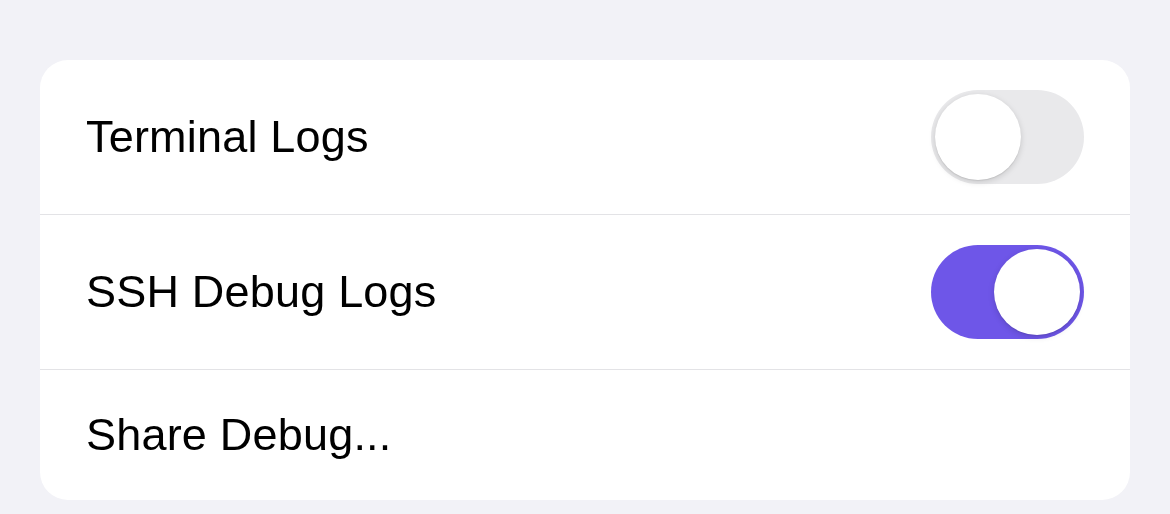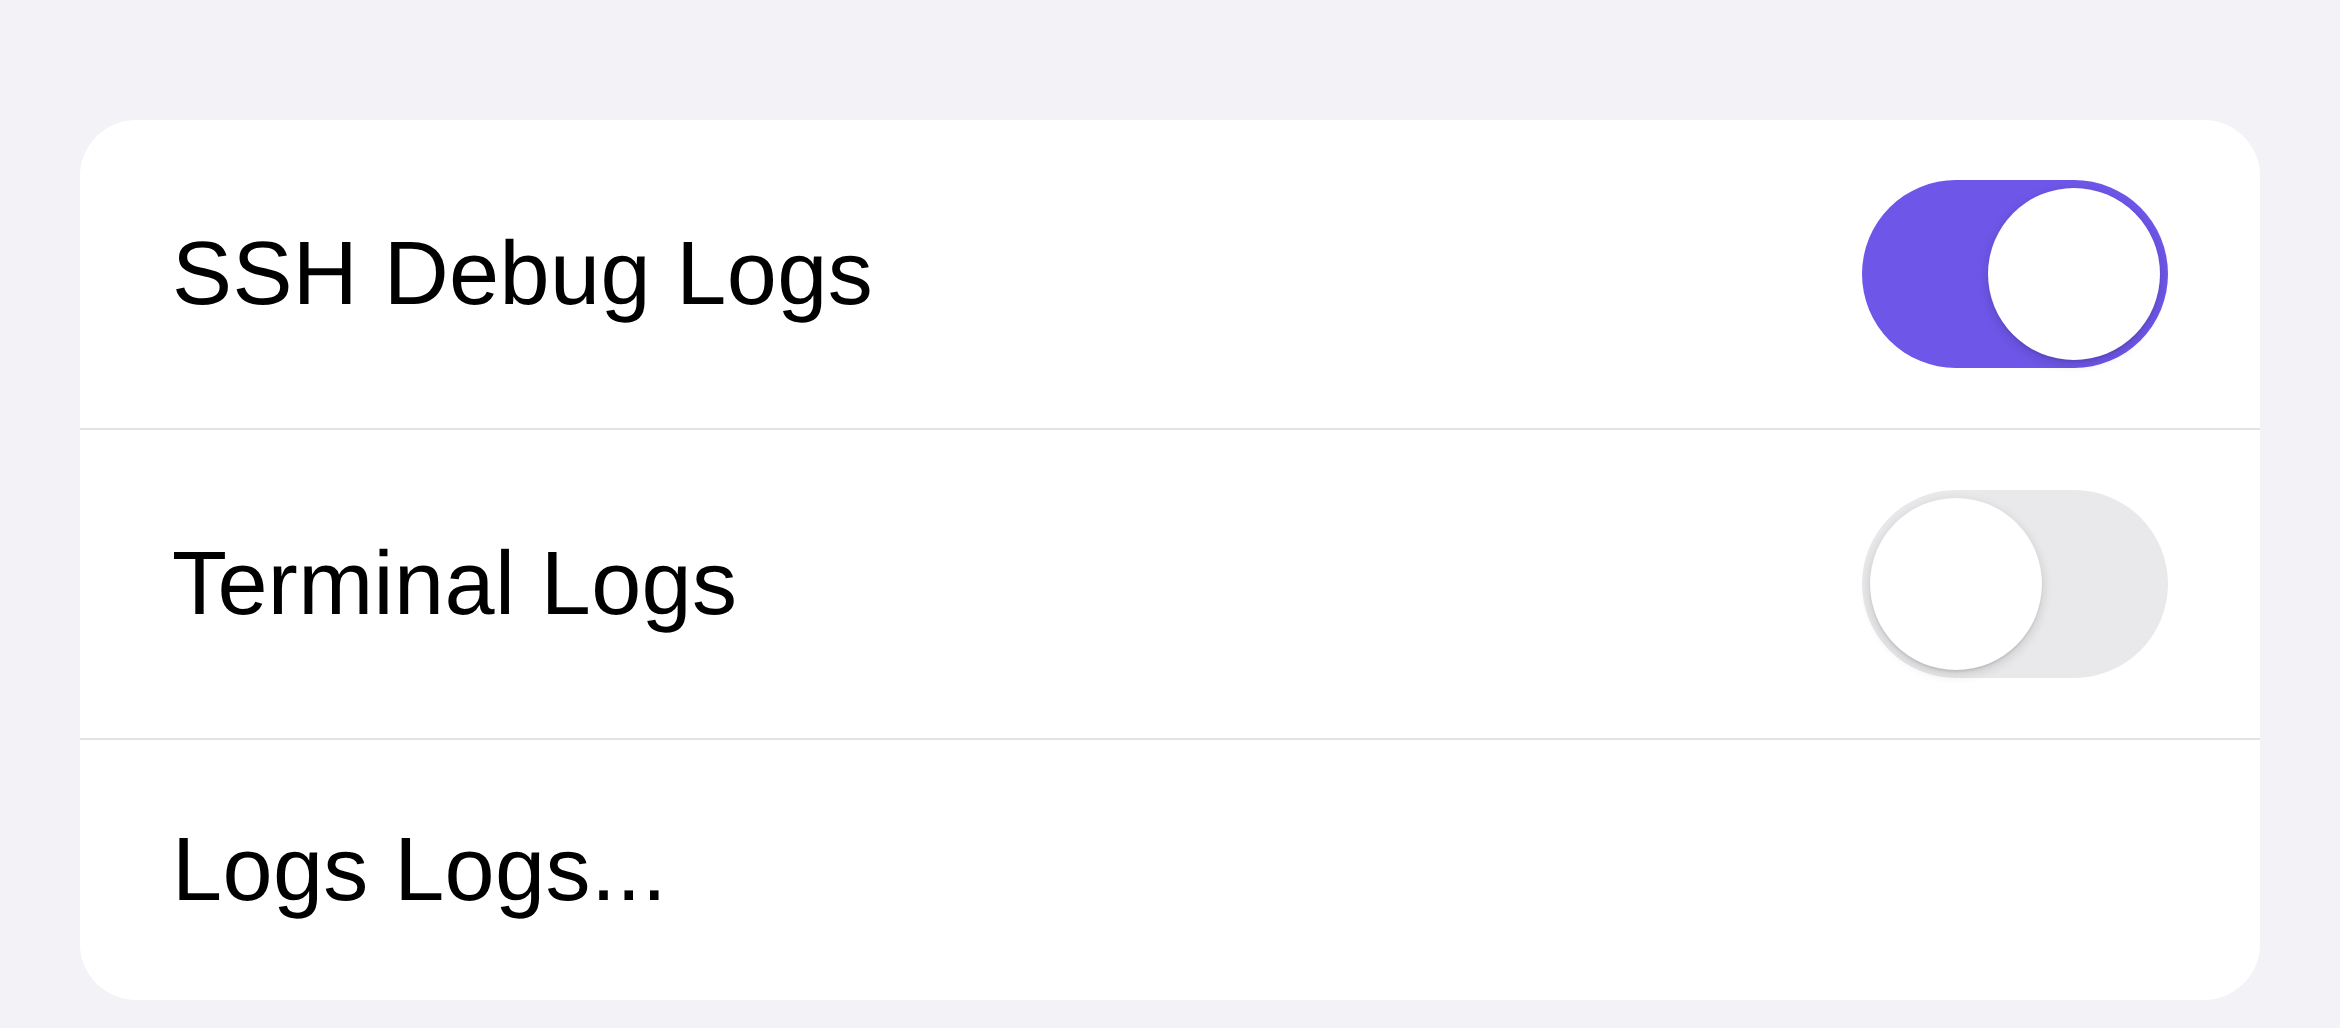--- a/index.html
+++ b/index.html
@@ -68,30 +68,30 @@
     .action-row {
       cursor: pointer;
     }
   </style>
 </head>
 <body>
 
 <div class="settings-group">
 
   <div class="settings-row with-divider">
+    <span class="row-label">Terminal Logs</span>
+    <div class="toggle off">
+      <div class="toggle-knob"></div>
+    </div>
+  </div>
+
+  <div class="settings-row with-divider">
     <span class="row-label">SSH Debug Logs</span>
     <div class="toggle on">
       <div class="toggle-knob"></div>
     </div>
   </div>
 
-  <div class="settings-row with-divider">
-    <span class="row-label">Terminal Logs</span>
-    <div class="toggle off">
-      <div class="toggle-knob"></div>
-    </div>
-  </div>
-
   <div class="settings-row action-row">
-    <span class="row-label">Logs Logs...</span>
+    <span class="row-label">Share Debug...</span>
   </div>
 
 </div>
 
 </body></html>

